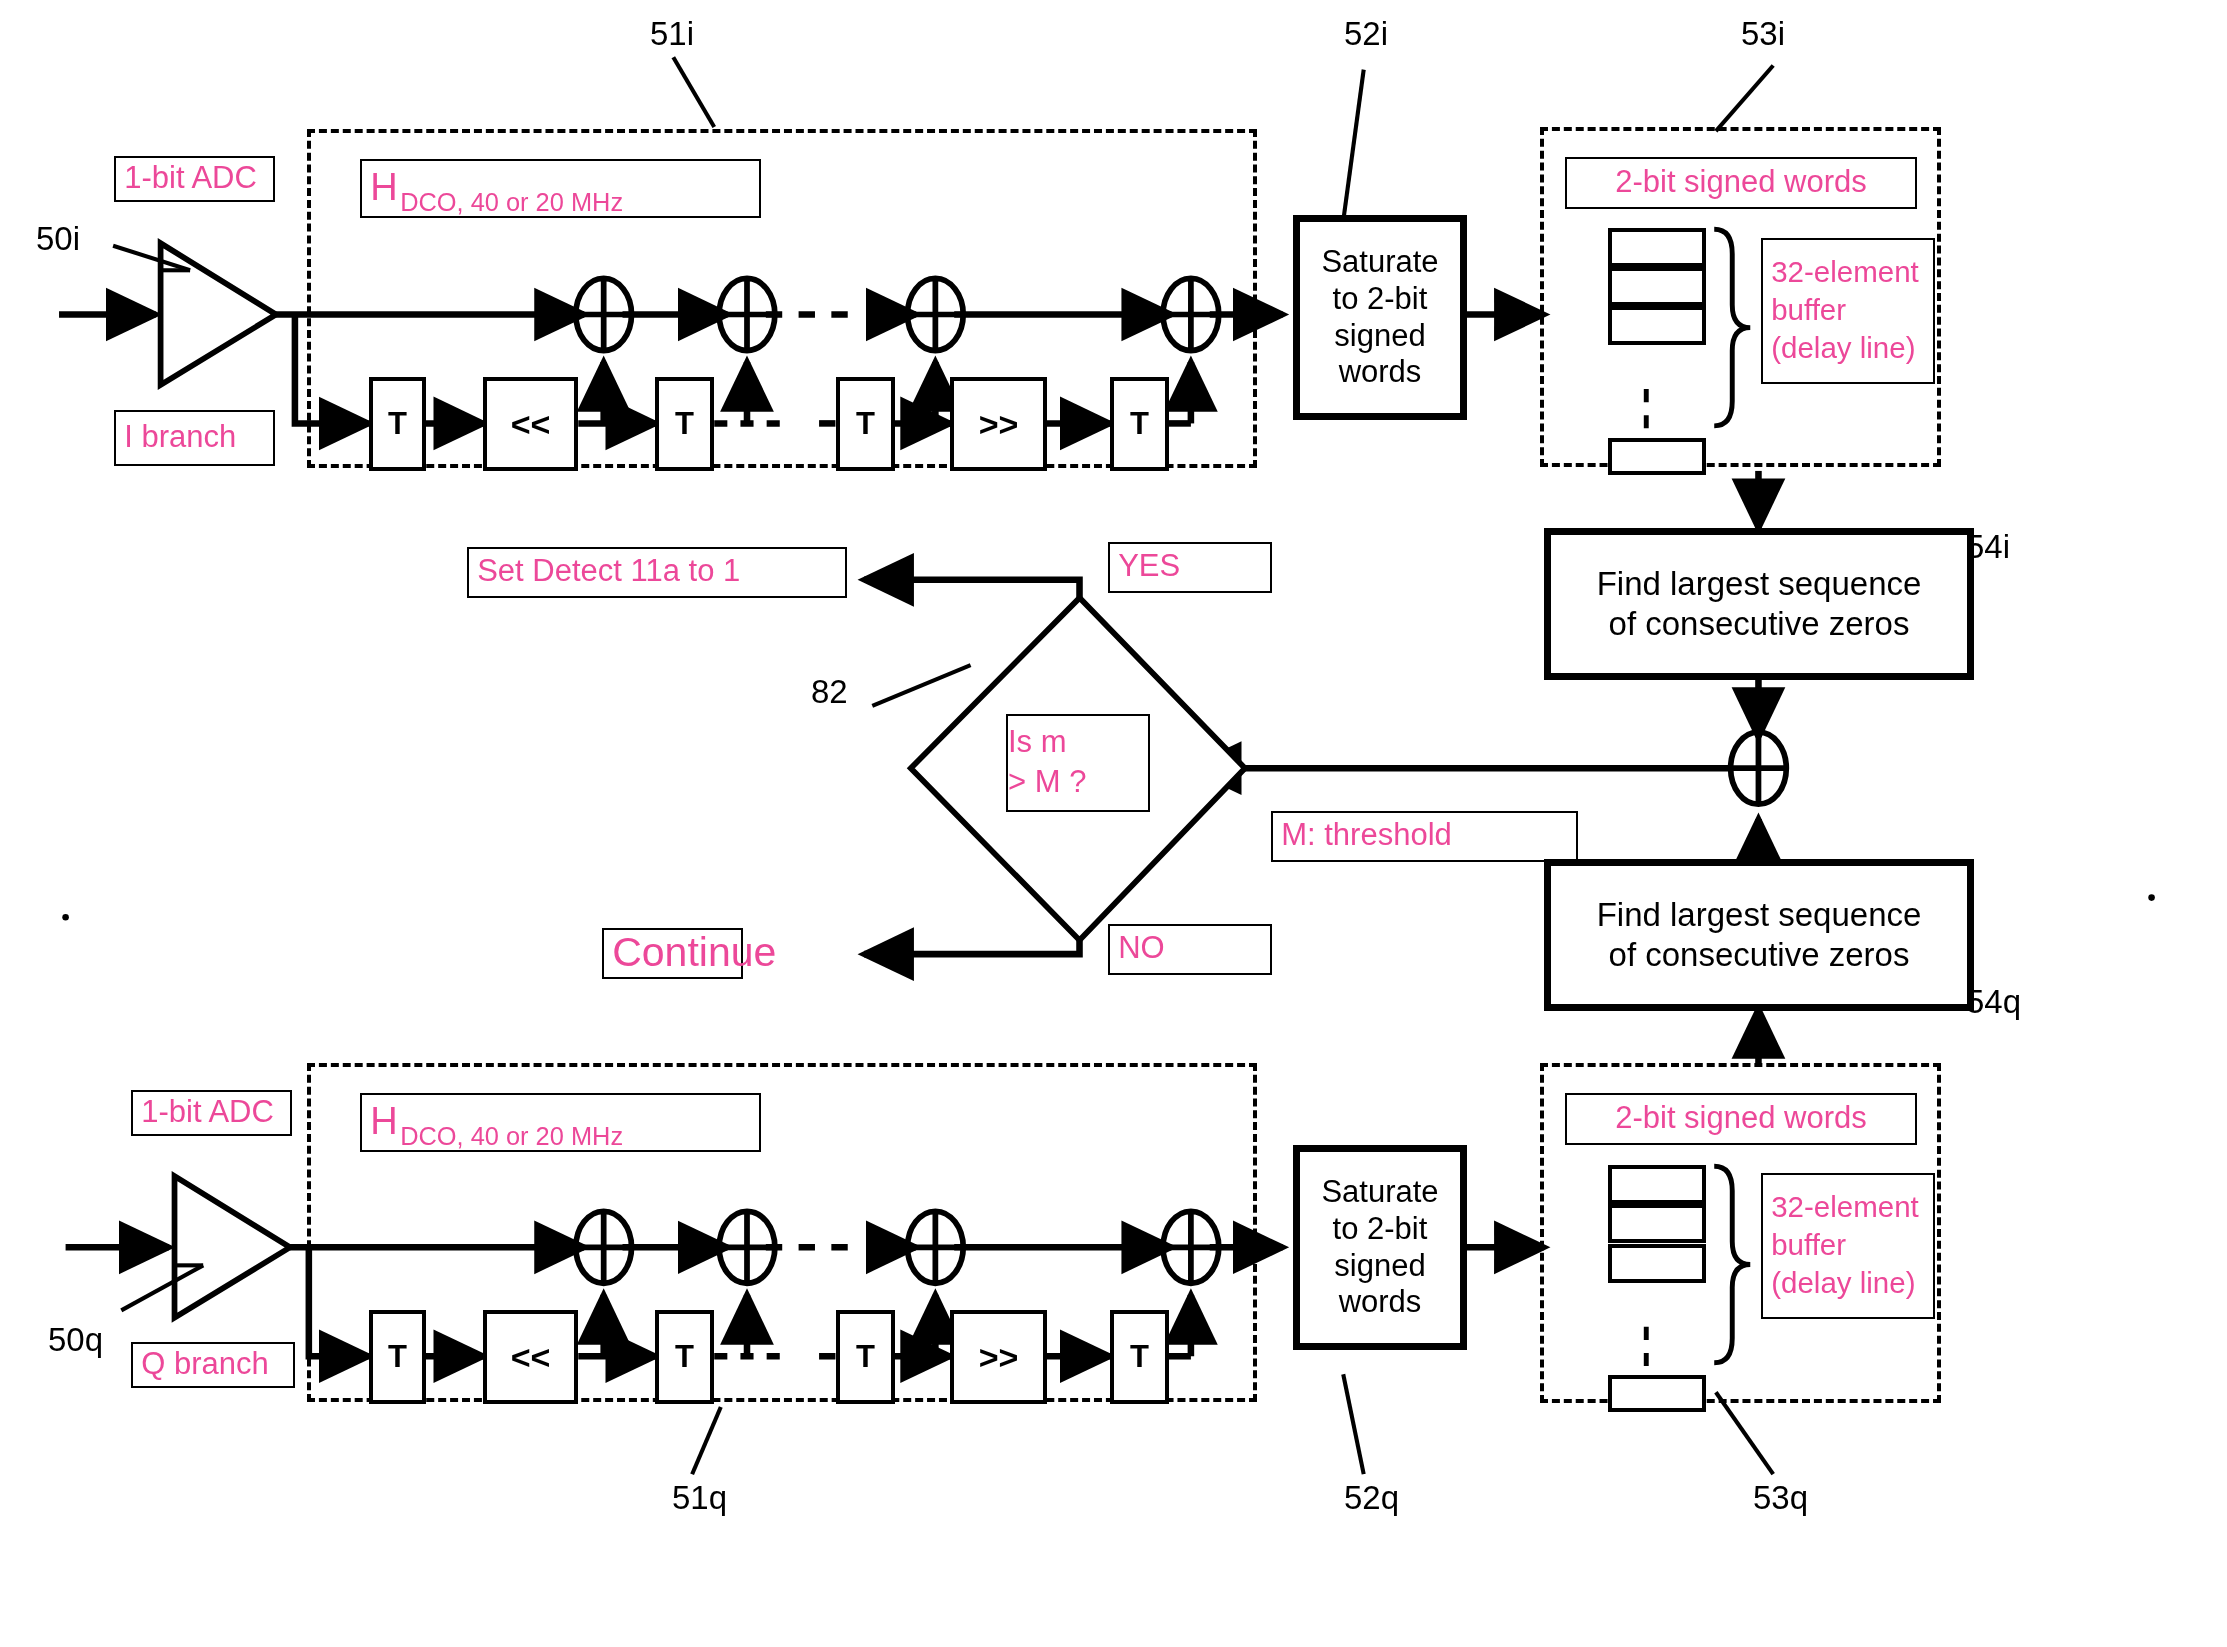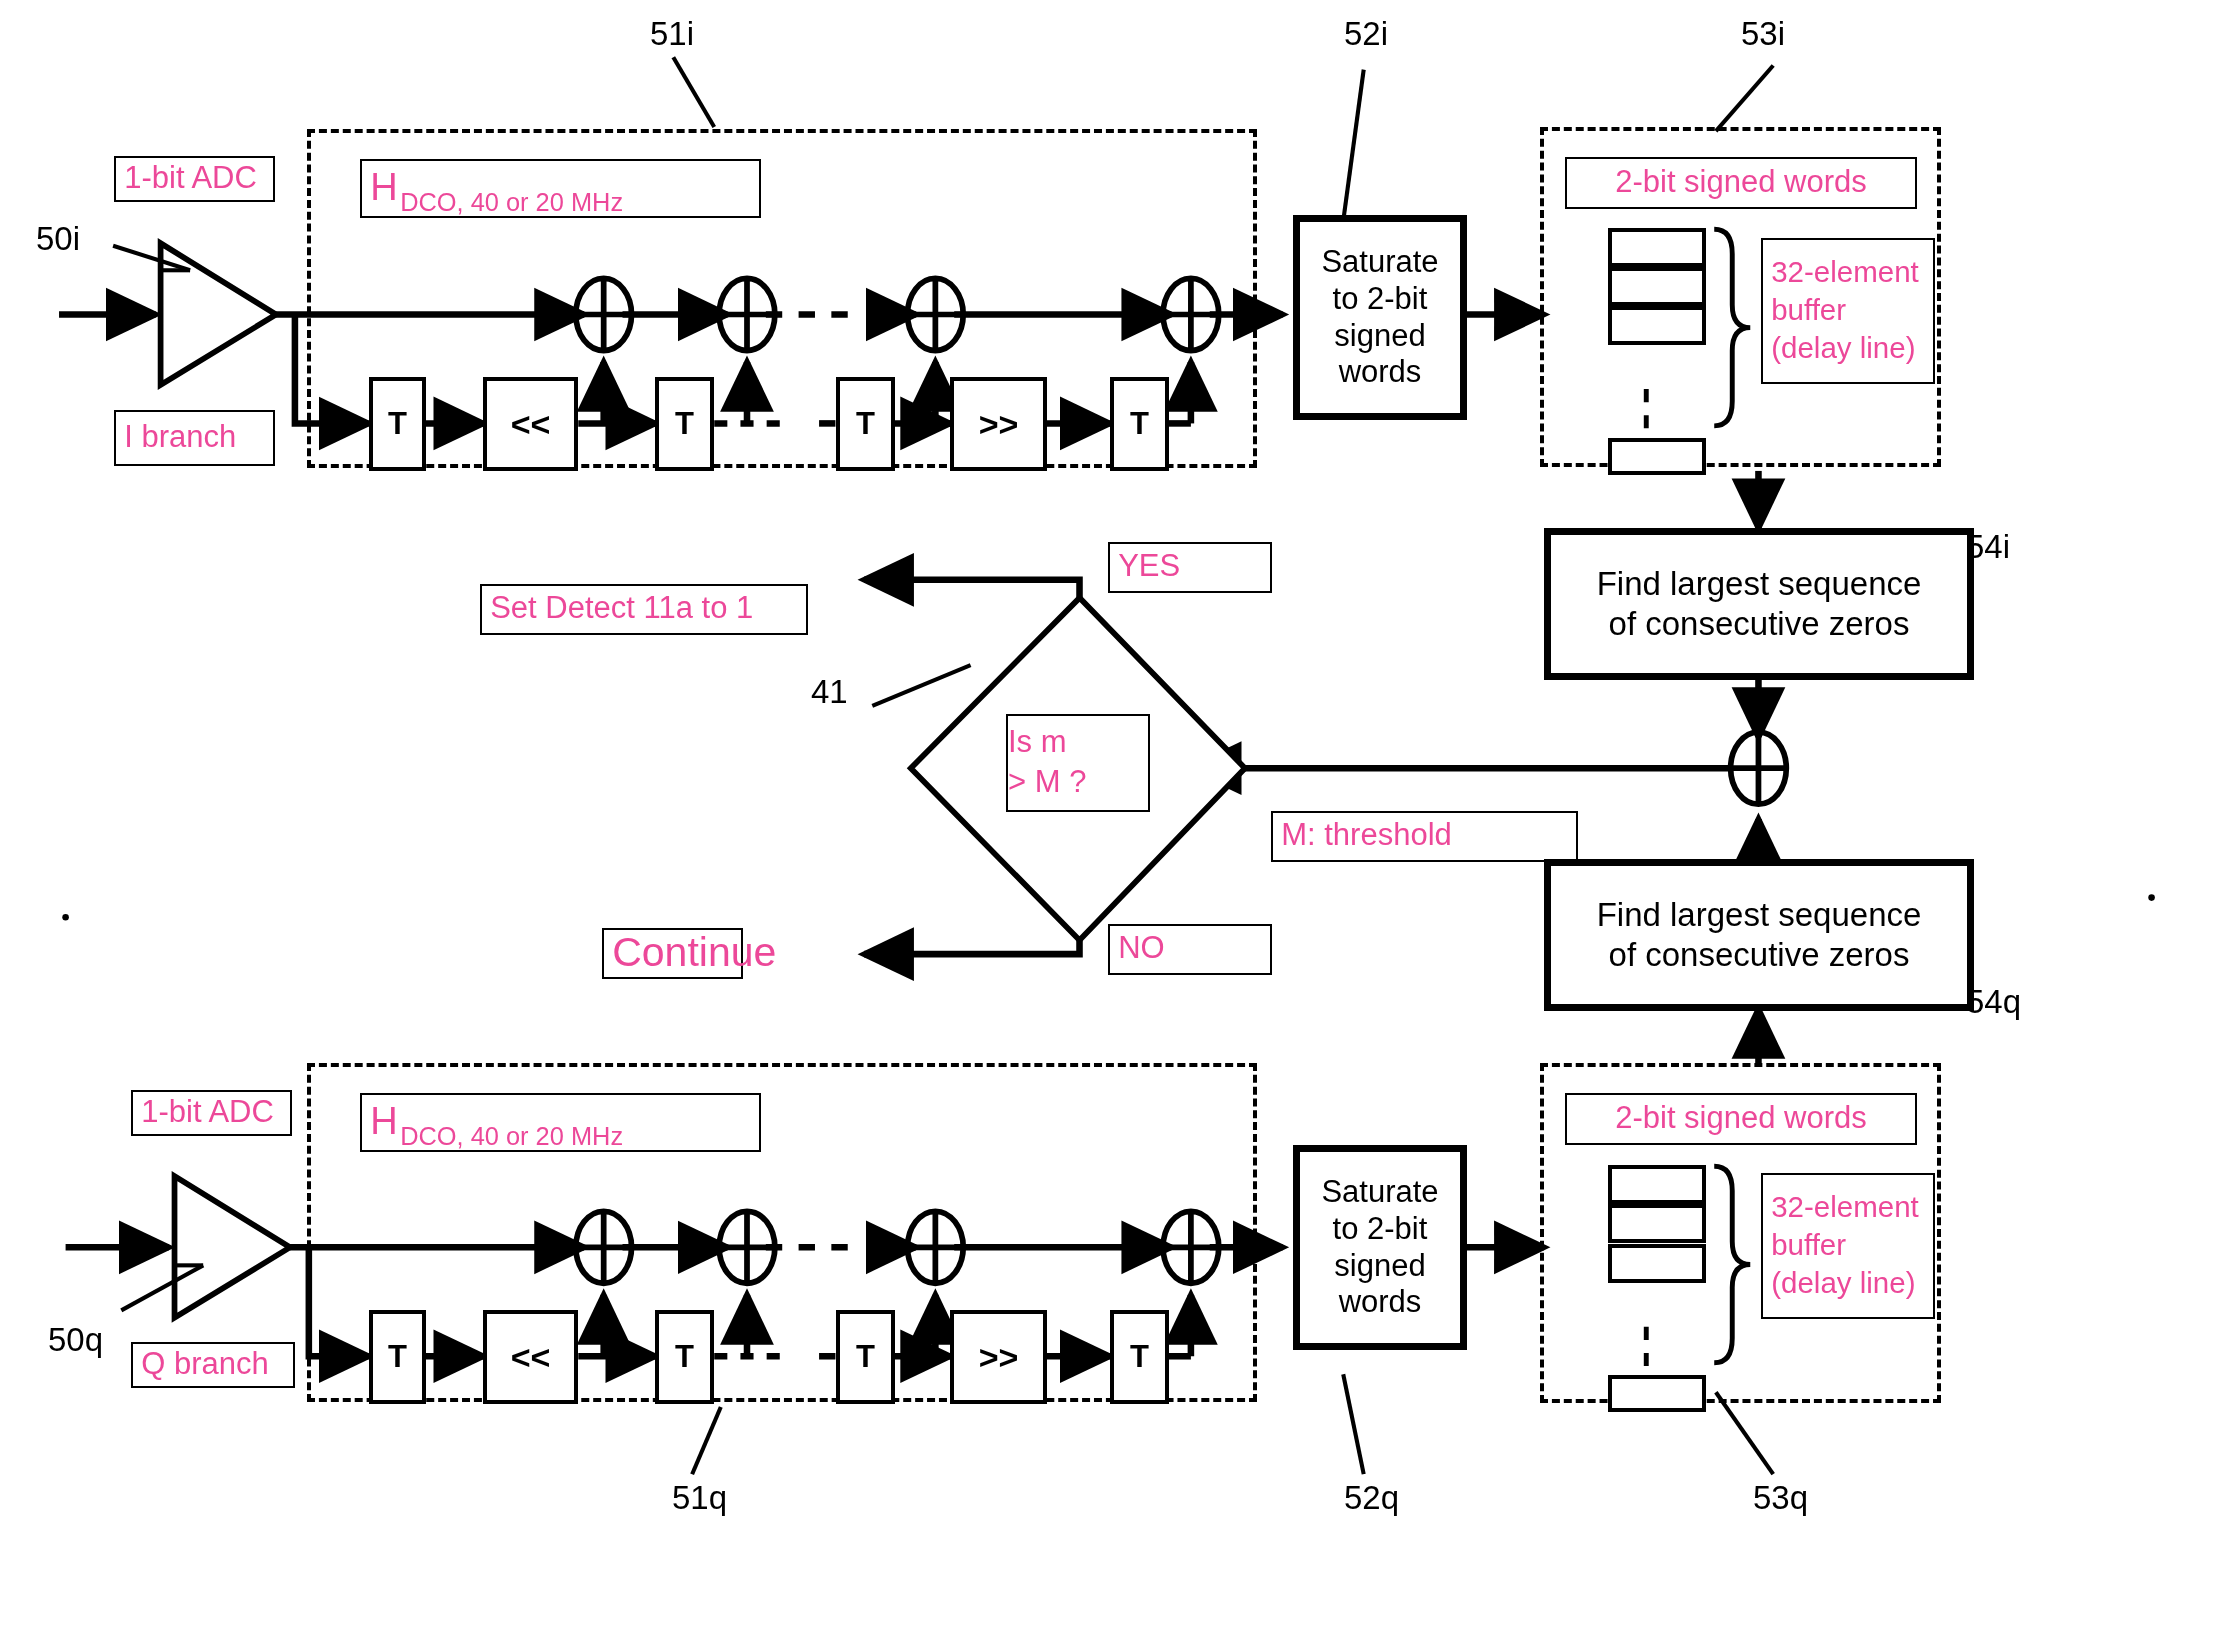--- a/index.html
+++ b/index.html
@@ -304,23 +304,23 @@
   <div class="lbl boxed" style="left:1761px; top:238px; width:174px; height:146px; font-size:29.5px;
               white-space:pre-line; align-items:center; line-height:1.3;">32-element
 buffer
 (delay line)</div>
 
   <div class="heavy" style="left:1544px; top:528px; width:430px; height:152px;">
     <div class="inner" style="font-size:33px; white-space:pre-line; line-height:1.2;">Find largest sequence
 of consecutive zeros</div>
   </div>
 
-  <div class="refnum" style="left:811px; top:673px;">41</div>
-
-  <div class="lbl boxed" style="left:480px; top:547px; width:328px; height:51px; font-size:31px;margin-top:37px;">Set Detect 11a to 1</div>
+  <div class="refnum" style="left:811px; top:673px;">82</div>
+
+  <div class="lbl boxed" style="left:467px; top:547px; width:380px; height:51px; font-size:31px;">Set Detect 11a to 1</div>
   <div class="lbl boxed" style="left:602px; top:928px; width:141px; height:51px; font-size:41px;">Continue</div>
 
   <div class="lbl boxed" style="left:1108px; top:542px; width:164px; height:51px; font-size:31px;">YES</div>
   <div class="lbl boxed" style="left:1108px; top:924px; width:164px; height:51px; font-size:31px;">NO</div>
 
   <div class="lbl boxed" style="left:1006px; top:714px; width:144px; height:98px; font-size:31px;
               flex-direction:column; align-items:flex-start; justify-content:center; line-height:1.3; padding-left:0;">
     <span>Is m</span>
     <span>&gt; M ?</span>
   </div>

